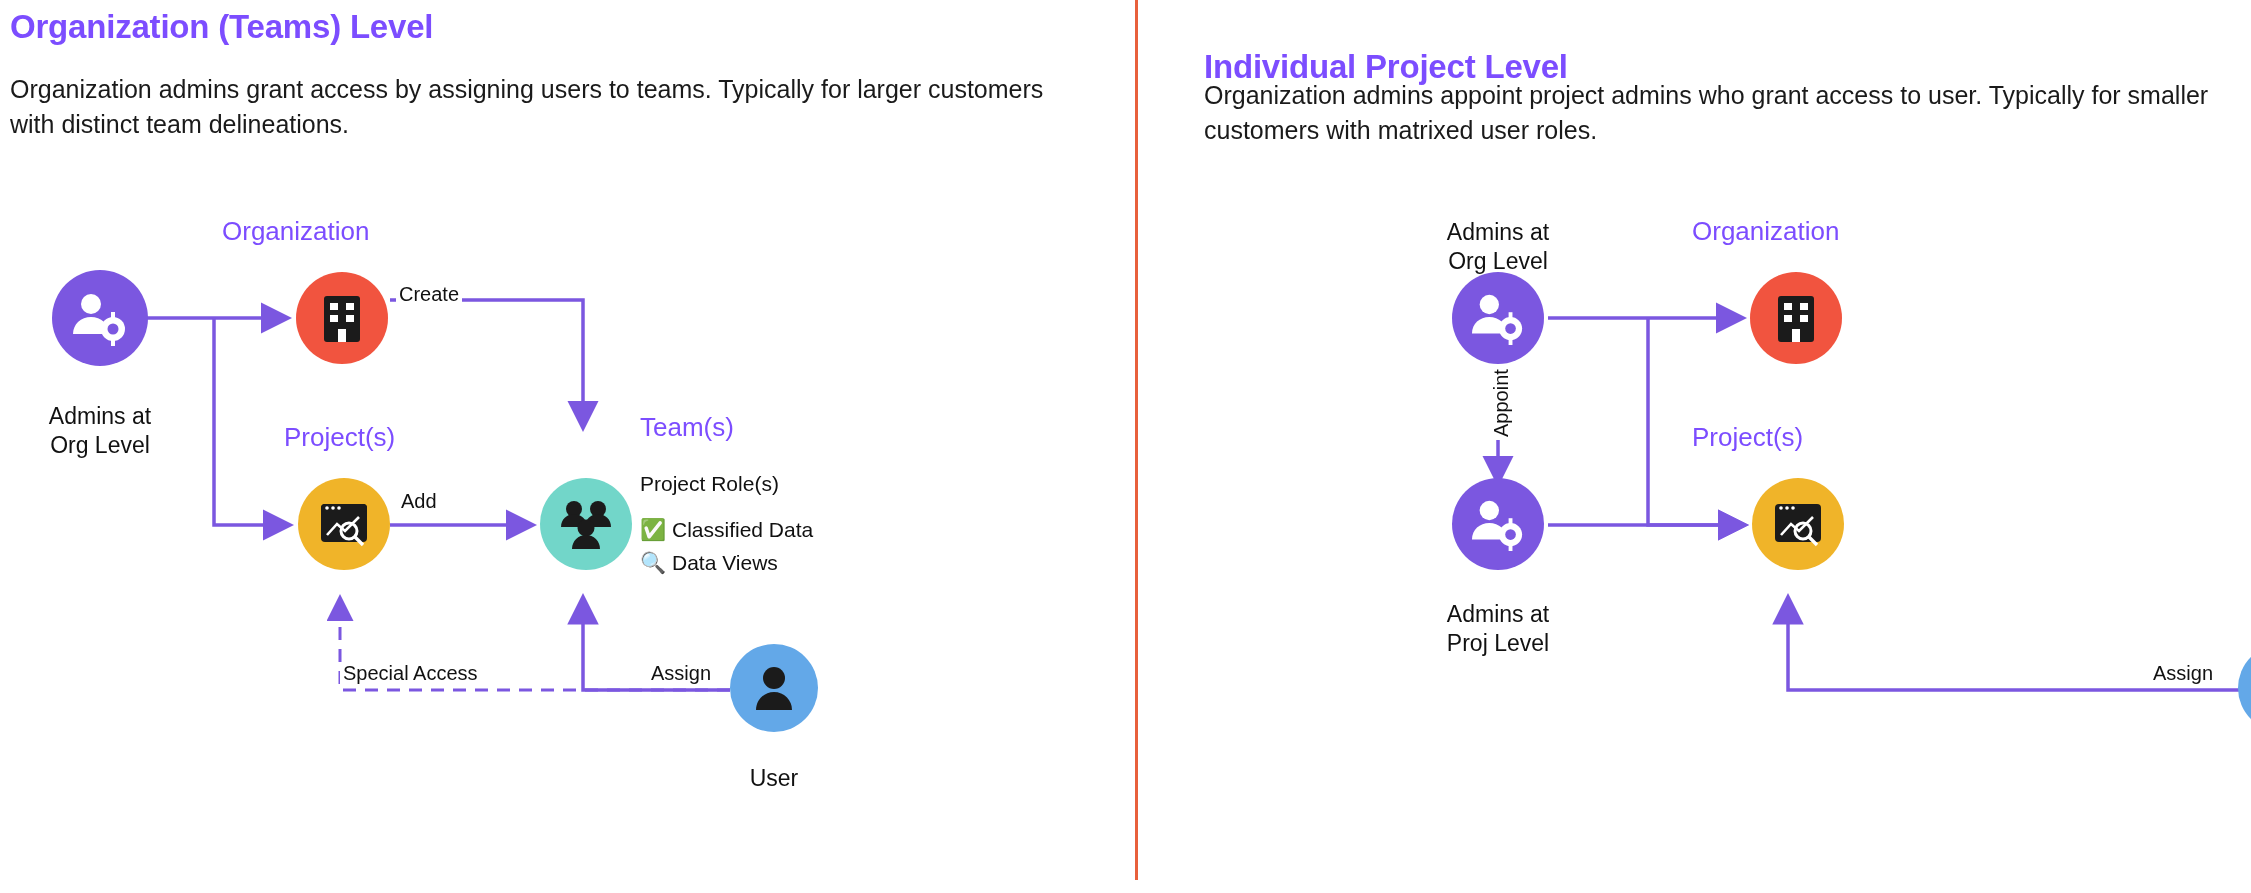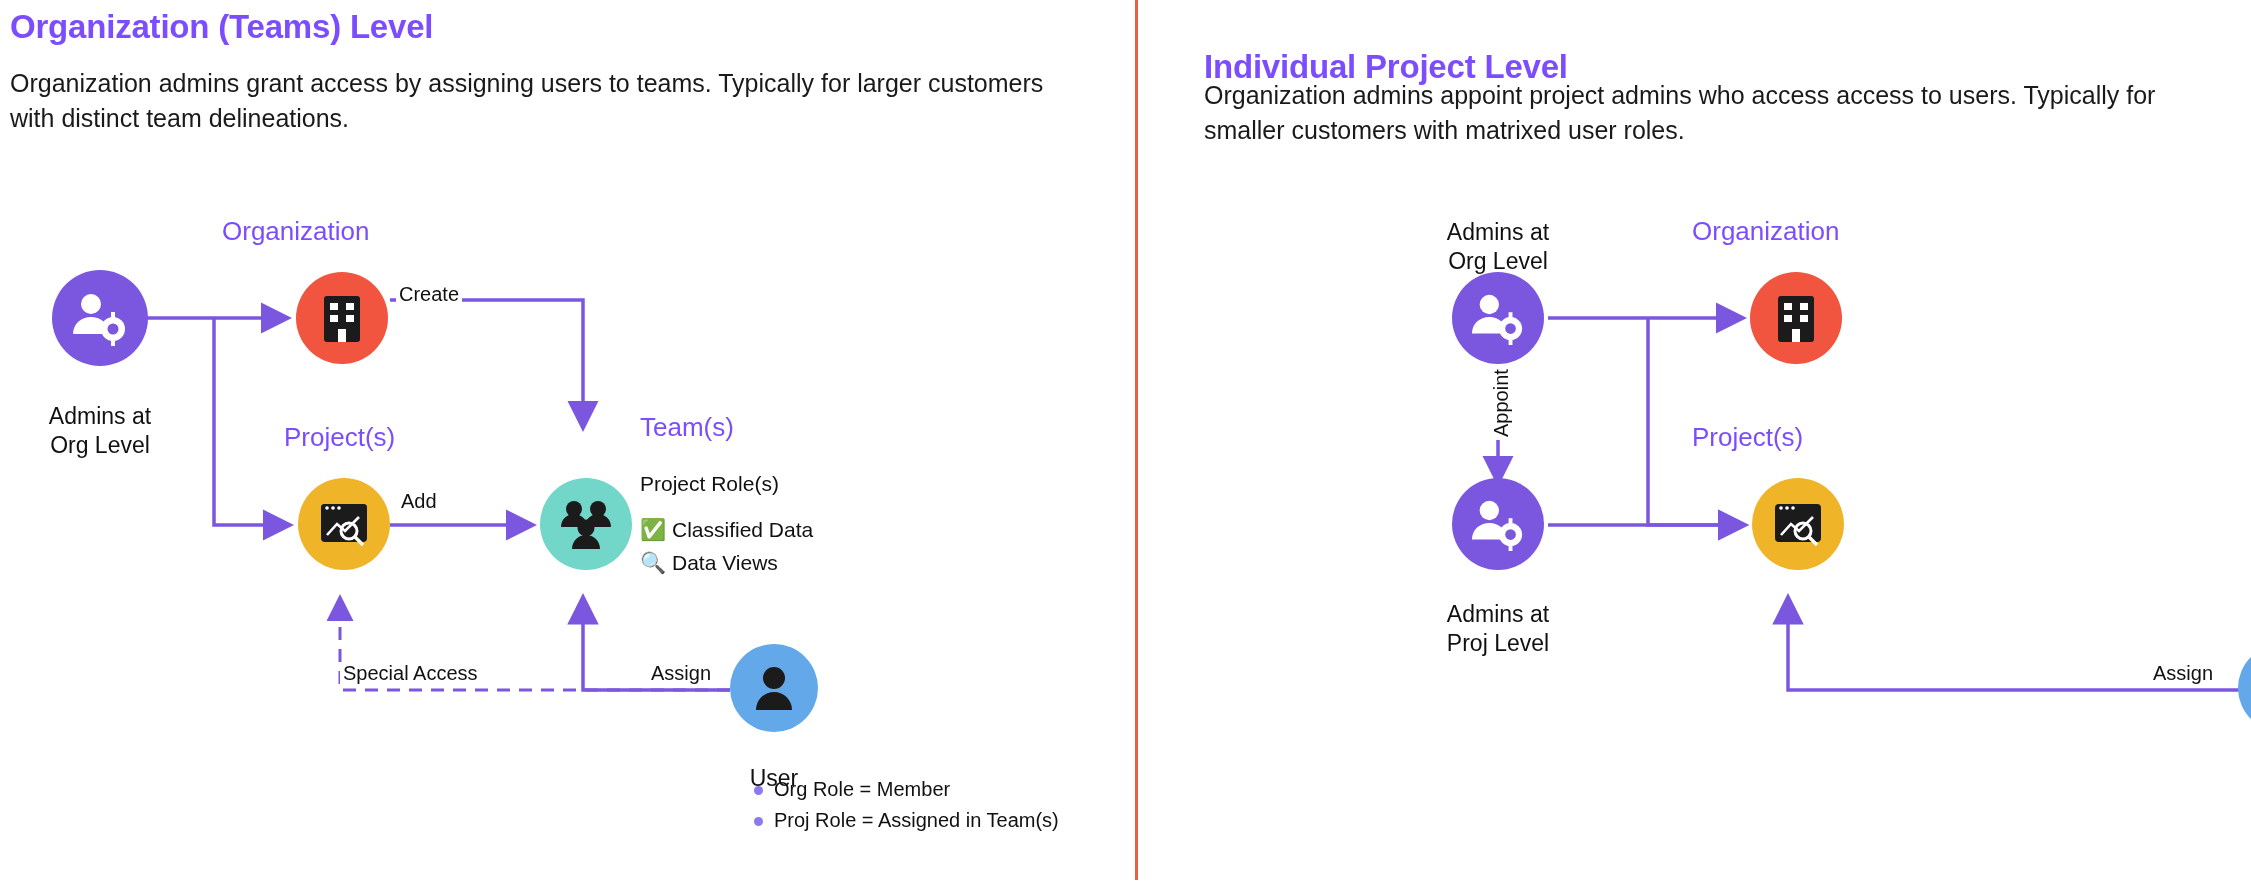--- a/index.html
+++ b/index.html
@@ -144,21 +144,21 @@
 <body>
 
 <div class="canvas">
 
   <div class="divider"></div>
 
   <div class="panel panel-left">
 
     <div class="panel-title" style="left:10px;">Organization (Teams) Level</div>
 
-    <div class="panel-desc" style="left:10px; top:66px; width:1060px;">Organization admins grant access by assigning users to teams. Typically for larger customers with distinct team delineations.</div>
+    <div class="panel-desc" style="left:10px; top:72px; width:1060px;">Organization admins grant access by assigning users to teams. Typically for larger customers with distinct team delineations.</div>
 
     <svg class="diagram" width="1120" height="893">
       <defs>
         <marker id="arrowL" markerWidth="9" markerHeight="9" refX="7" refY="4.5" orient="auto">
           <path d="M0,0 L9,4.5 L0,9 z" fill="#7b57e0"></path>
         </marker>
       </defs>
 
       <path d="M132,318 L285,318" stroke="#7b57e0" stroke-width="3.5" fill="none" marker-end="url(#arrowL)"></path>
 
@@ -239,31 +239,27 @@
     <div class="node user" style="left:730px; top:644px; width:88px; height:88px;">
       <svg width="42" height="48" viewBox="0 0 42 48">
         <circle cx="21" cy="14" r="11" fill="#1b1b1b"></circle>
         <path d="M3 46c0-10 8-18 18-18s18 8 18 18z" fill="#1b1b1b"></path>
       </svg>
     </div>
     <div class="node-label" style="left:704px; top:744px; width:140px;">User</div>
     <div class="edge-label" style="left:648px; top:662px;">Assign</div>
     <div class="edge-label" style="left:340px; top:662px;">Special Access</div>
 
-    <div class="bullet-list" style="left:748px; top:778px;">
-      <div>Org Role = Member</div>
-      <div>Proj Role = Assigned in Team(s)</div>
-    </div>
   </div>
 
   <div class="panel panel-right">
 
     <div class="panel-title" style="left:54px;margin-top:40px;">Individual Project Level</div>
 
-    <div class="panel-desc" style="left:54px; top:78px; width:1030px;">Organization admins appoint project admins who access access to users. Typically for smaller customers with matrixed user roles.</div>
+    <div class="panel-desc" style="left:54px; top:78px; width:1030px;">Organization admins appoint project admins who grant access to user. Typically for smaller customers with matrixed user roles.</div>
 
     <svg class="diagram" width="1100" height="893">
       <defs>
         <marker id="arrowR" markerWidth="9" markerHeight="9" refX="7" refY="4.5" orient="auto">
           <path d="M0,0 L9,4.5 L0,9 z" fill="#7b57e0"></path>
         </marker>
       </defs>
 
       <path d="M398,318 L590,318" stroke="#7b57e0" stroke-width="3.5" fill="none" marker-end="url(#arrowR)"></path>
 

